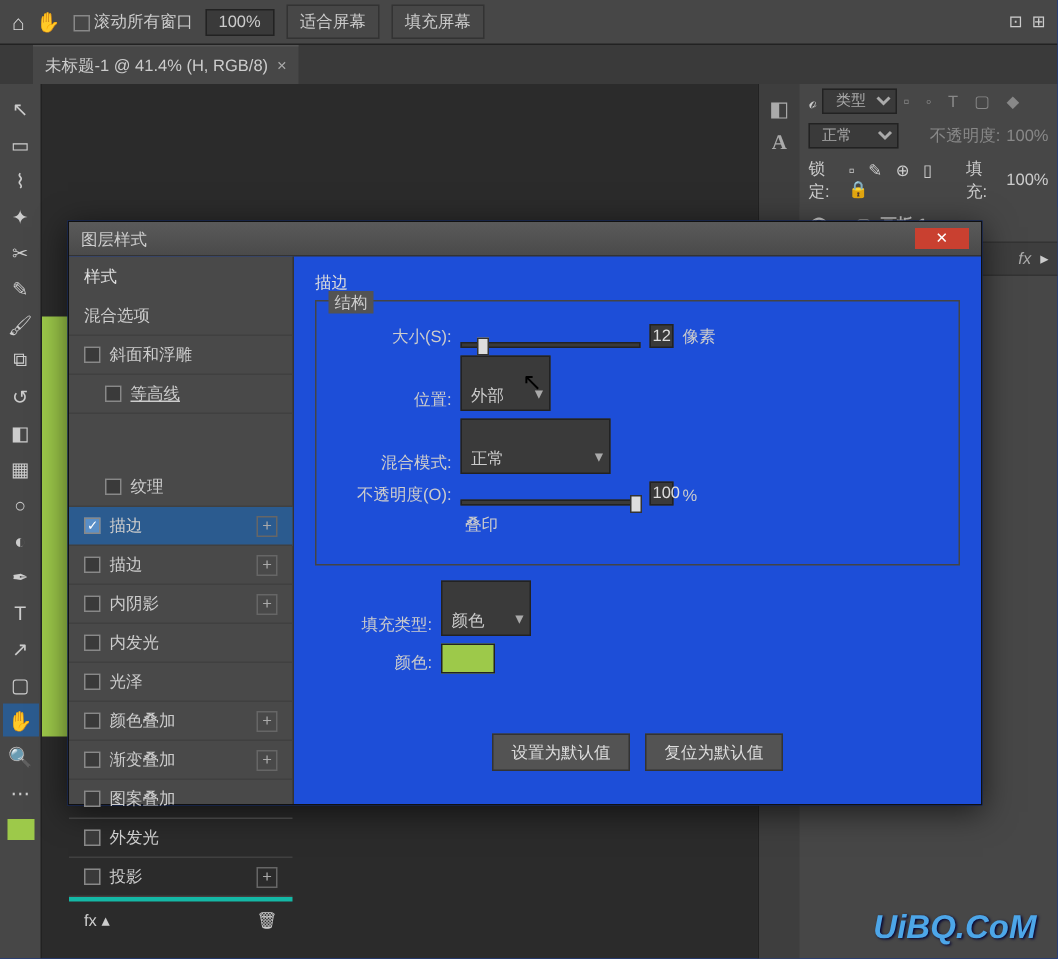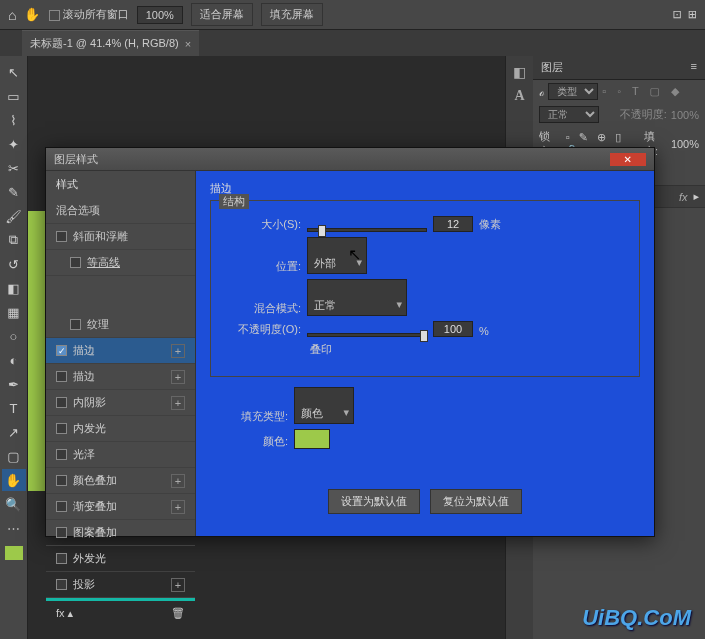--- a/index.html
+++ b/index.html
@@ -45,21 +45,21 @@
 .style-item .plus{margin-left:auto;color:#aaa;border:1px solid #666;width:14px;height:14px;display:flex;align-items:center;justify-content:center;font-size:11px}
 .dlg-left-foot{margin-top:auto;padding:6px 10px;display:flex;gap:20px;color:#aaa;border-top:3px solid #14b8a6}
 .dlg-mid{flex:1;padding:10px 14px}
 .sect-title{color:#ddd;margin-bottom:4px}
 .fieldset{border:1px solid #444;padding:10px 12px 14px;margin-bottom:10px;position:relative}
 .fieldset .legend{position:absolute;top:-7px;left:8px;background:#535353;padding:0 4px;color:#ccc}
 .frow{display:flex;align-items:flex-end;margin:5px 0;gap:6px}
 .frow .lbl{width:78px;text-align:right;color:#ccc}
 .slider{height:4px;background:#3a3a3a;border:1px solid #222;position:relative;flex:1;max-width:120px}
 .slider .thumb{position:absolute;top:-4px;width:8px;height:12px;background:#ddd;border:1px solid #333}
-.numbox{width:40px;background:#3a3a3a;border:1px solid #222;color:#ddd;text-align:center;padding:1px}
+.numbox{width:16px;background:#3a3a3a;border:1px solid #222;color:#ddd;text-align:center;padding:1px}
 .dd{background:#3a3a3a;border:1px solid #222;padding:18px 16px 2px 6px;position:relative;min-width:60px}
 .dd::after{content:"▾";position:absolute;right:4px;color:#aaa}
 .swatch{width:36px;height:20px;background:#9dc94a;border:1px solid #222}
 .btn2{background:#535353;border:1px solid #333;padding:4px 12px;cursor:pointer;color:#ddd}
 .dlg-right{width:120px;padding:12px 10px;display:flex;flex-direction:column;gap:8px;align-items:center}
 .rbtn{width:100px;padding:4px 0;text-align:center;border:1px solid #2b5b8f;border-radius:10px;cursor:pointer;color:#ddd}
 .rbtn.primary{border-color:#3a7bc8}
 .preview-box{width:90px;height:90px;background:#3a3a3a;display:flex;align-items:center;justify-content:center;margin-top:6px}
 .preview-sq{width:54px;height:54px;border:10px solid #9dc94a;border-radius:8px}
 .cursor{position:absolute;top:245px;left:348px;color:#000;font-size:16px;pointer-events:none;z-index:100}
@@ -116,24 +116,20 @@
   <div class="canvas-area">
     <div class="green-rect"></div>
   </div>
 
   <div class="right-panels">
     <div class="rp-icons">
       <span>◧</span>
       <span style="font-family:serif;font-weight:bold">A</span>
     </div>
     <div class="rp-main">
-      <div class="panel-header">
-        <span>图层</span>
-        <span>≡</span>
-      </div>
       <div class="panel-row">
         <span>ℴ</span>
         <select><option>类型</option></select>
         <span style="letter-spacing:4px;color:#888">▫ ◦ T ▢ ◆</span>
       </div>
       <div class="panel-row">
         <select style="width:60px"><option>正常</option></select>
         <span style="margin-left:auto;color:#888">不透明度:</span>
         <span style="color:#888">100%</span>
       </div>

